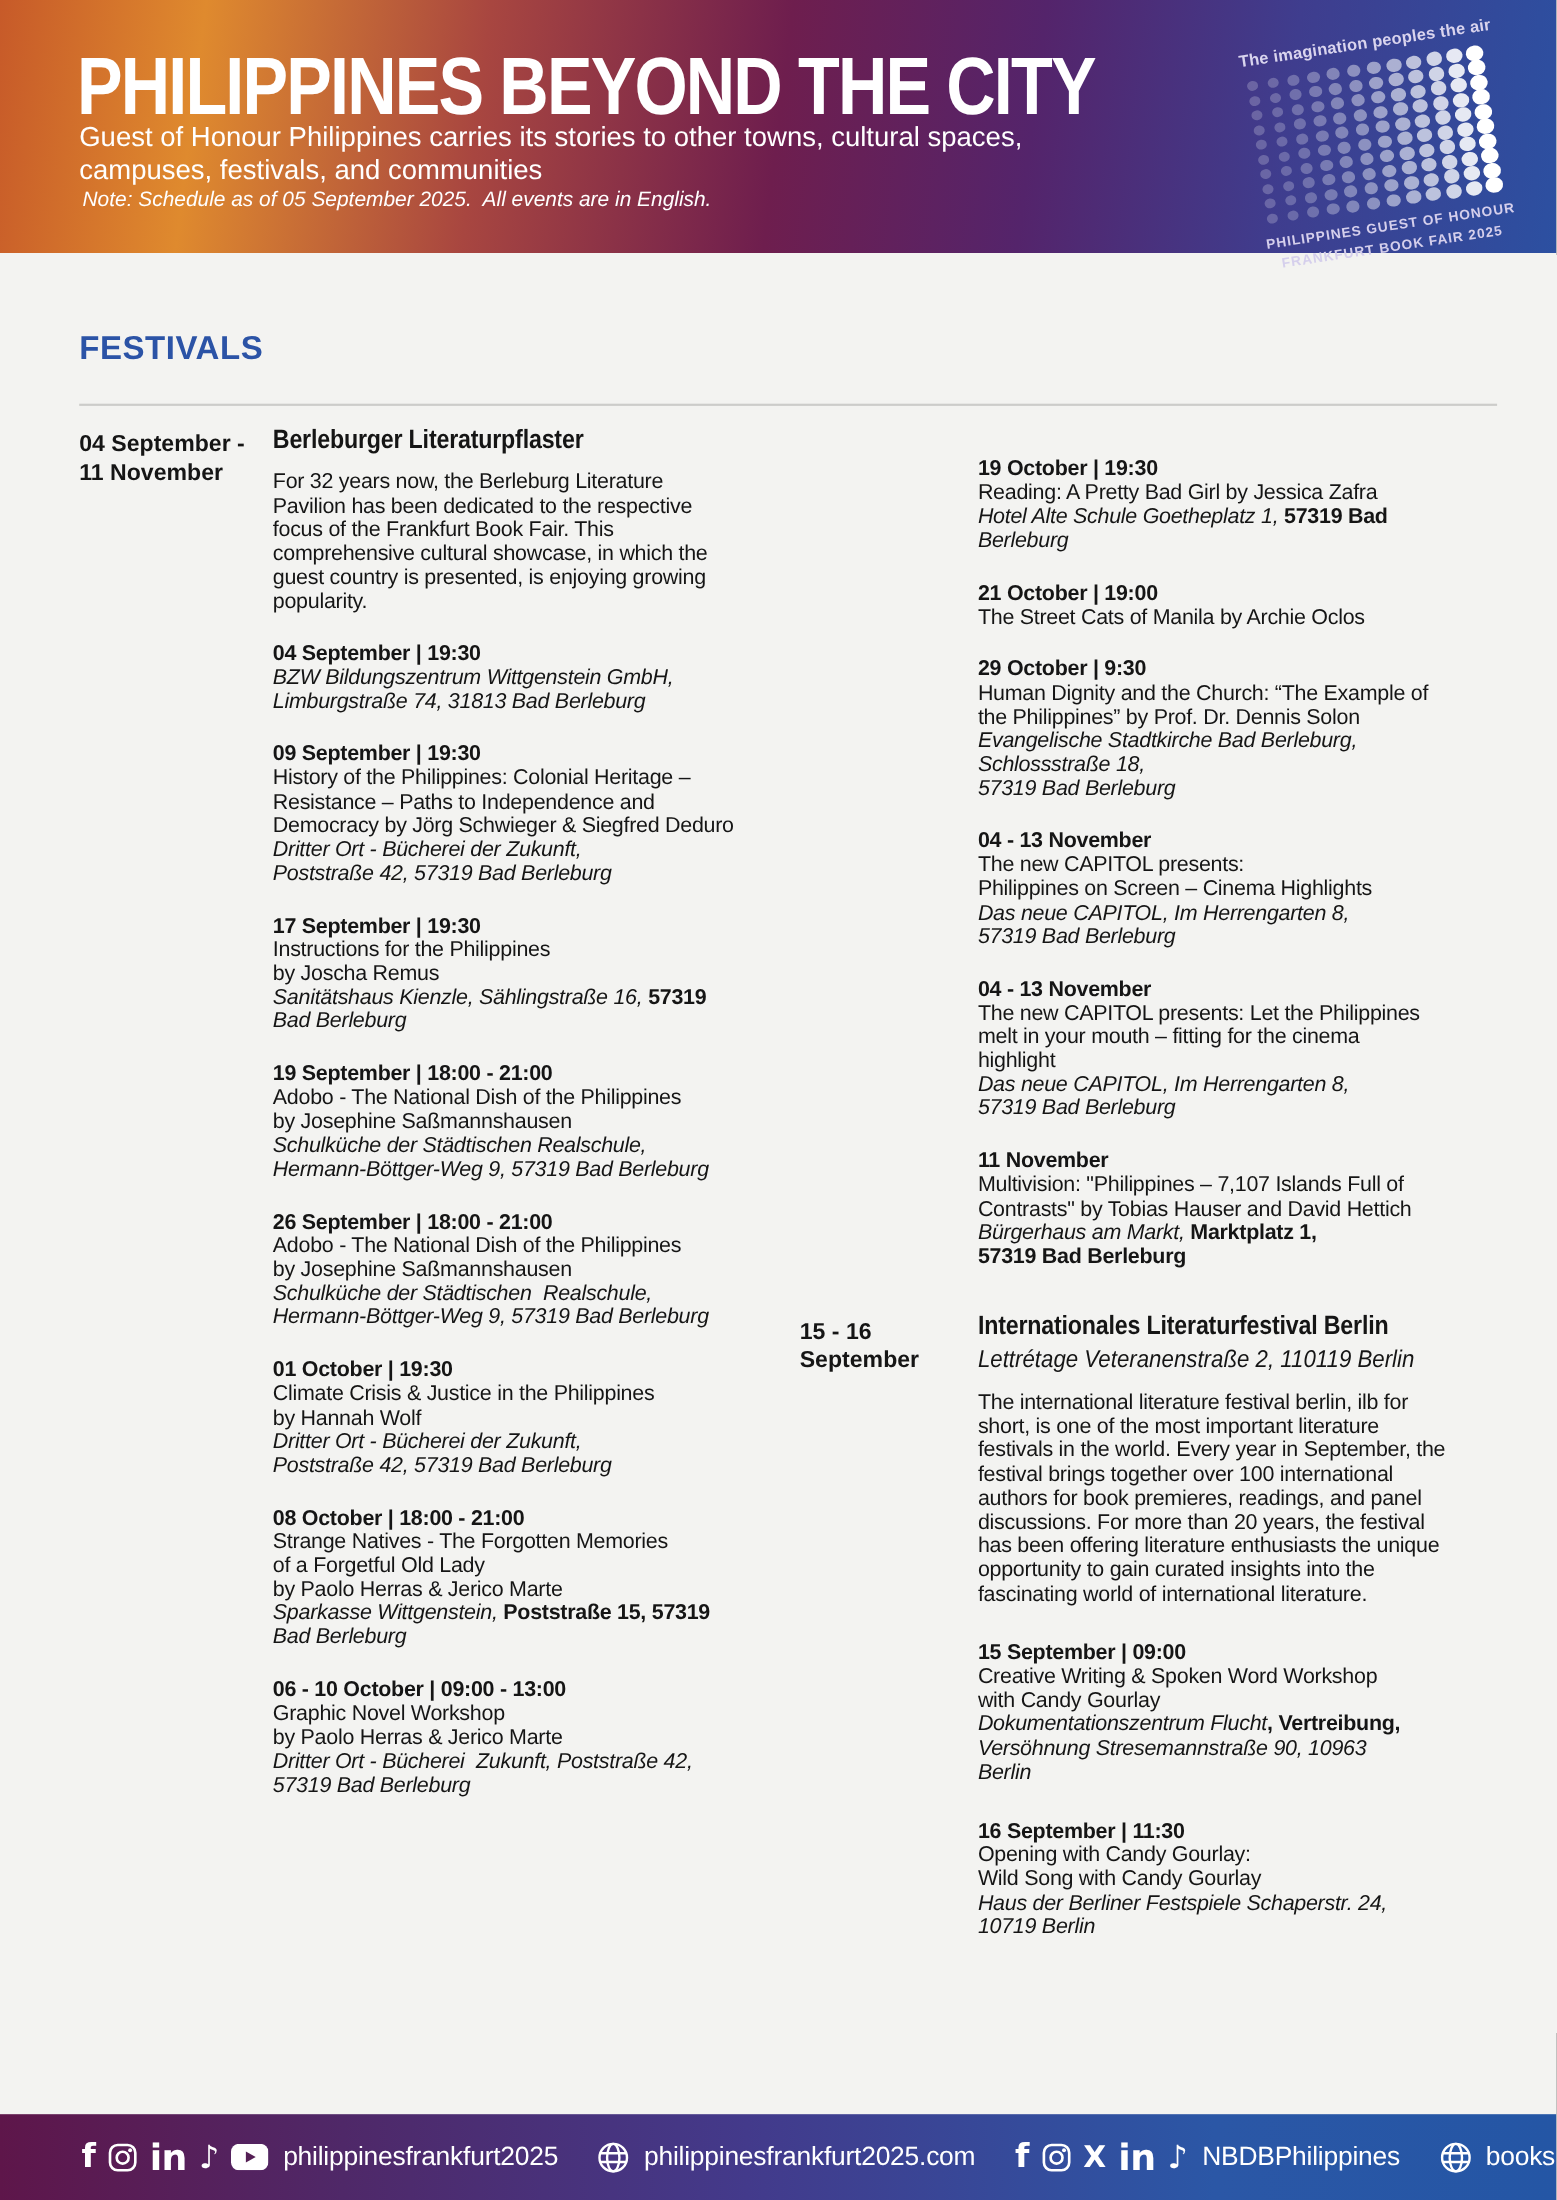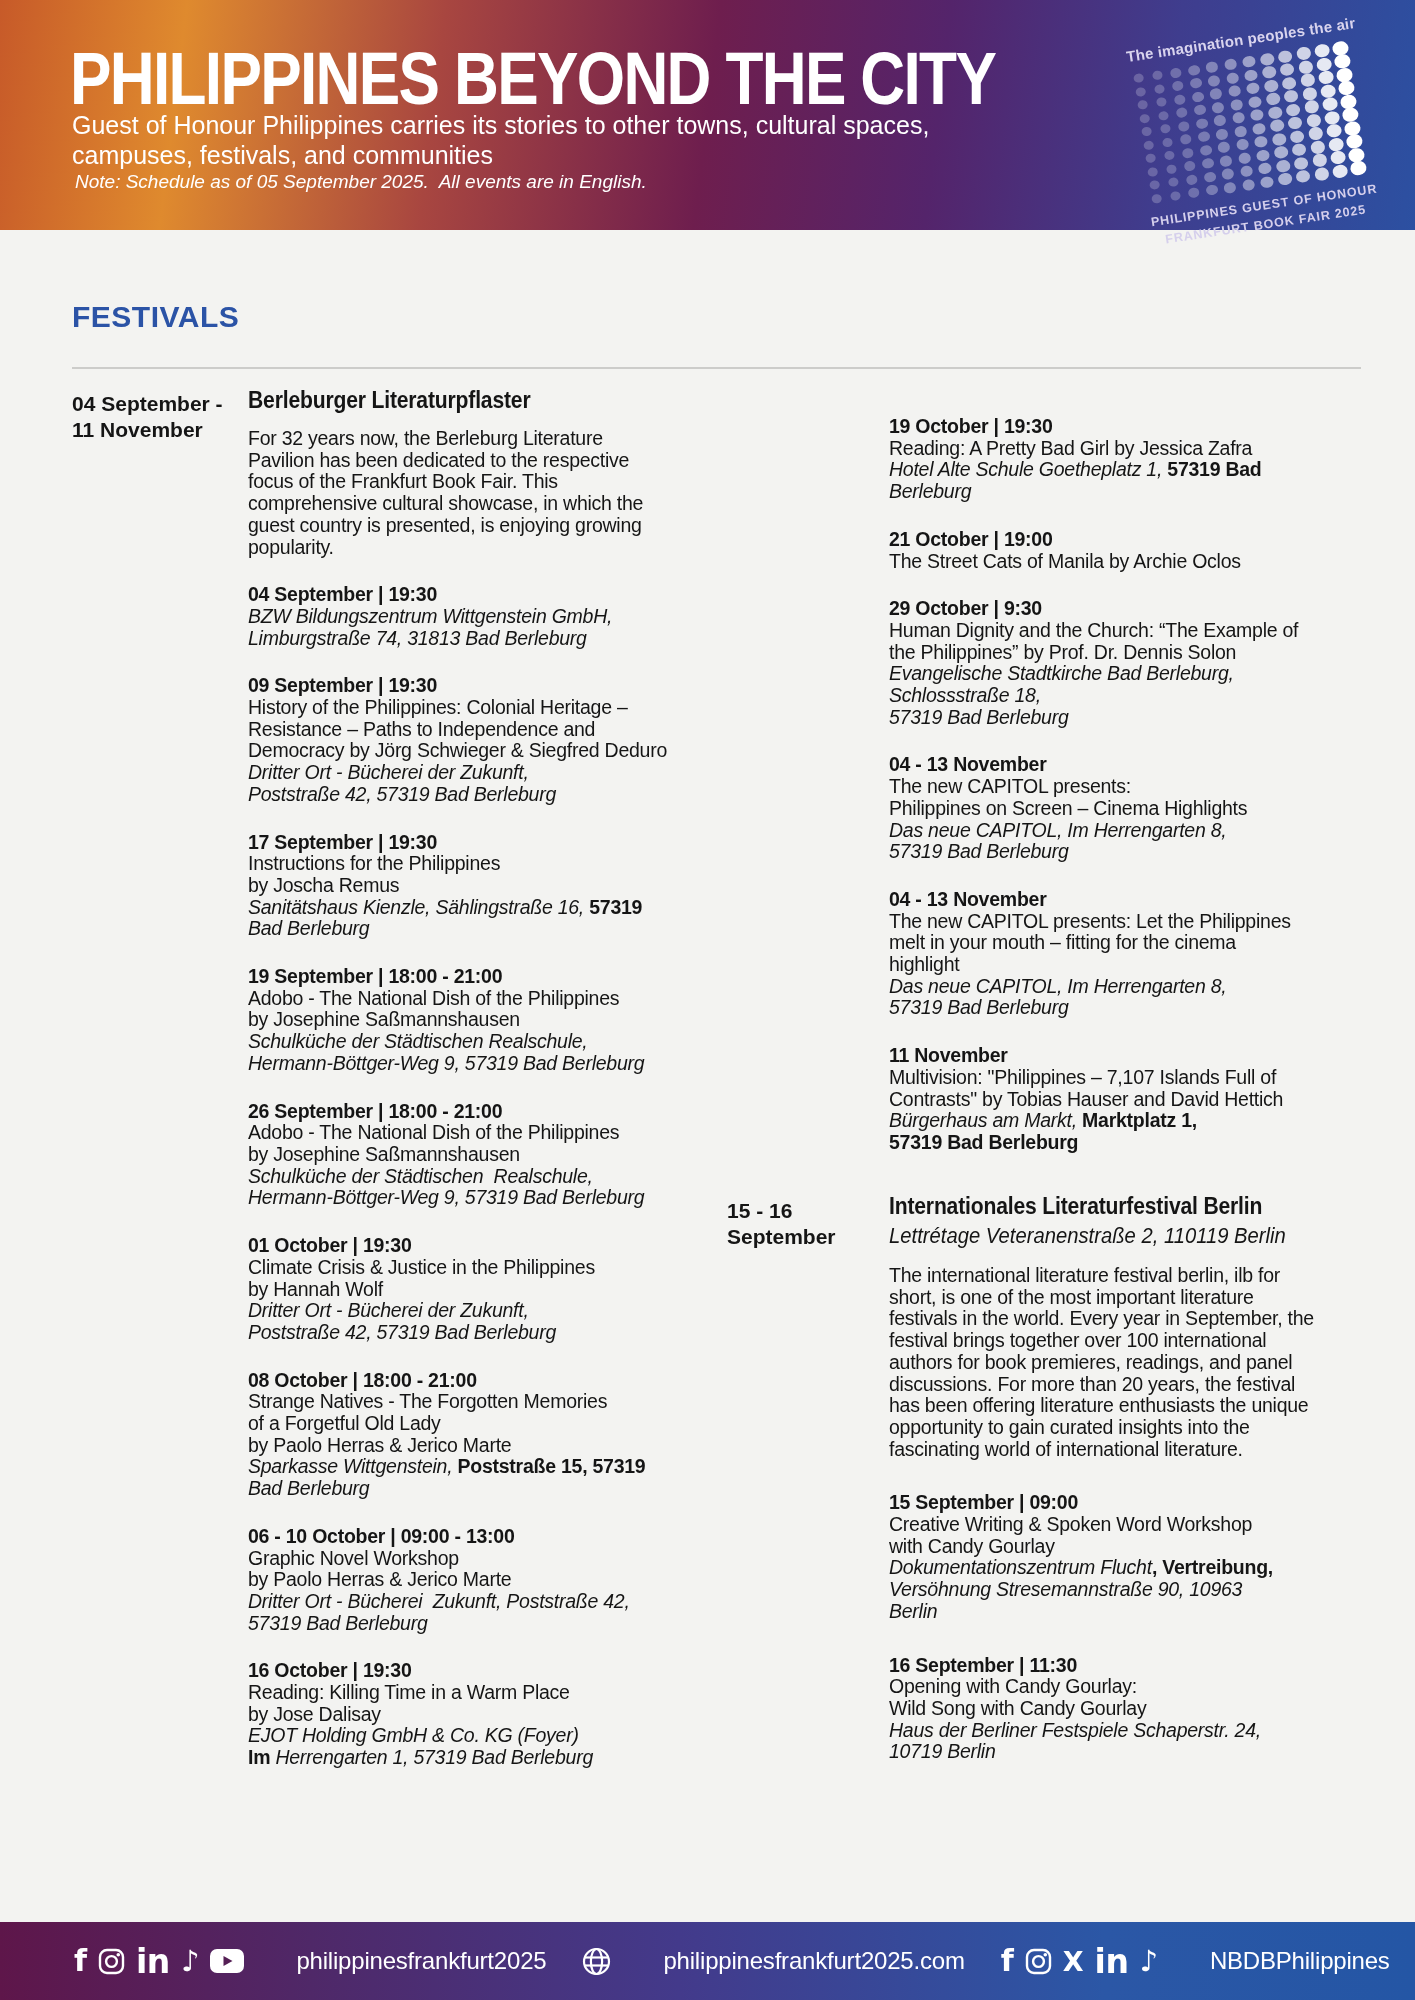--- a/index.html
+++ b/index.html
@@ -45,21 +45,21 @@
   .event-head{font-weight:700;}
   .it{font-style:italic;}
   .up{font-style:normal;font-weight:bold;}
 
   
   .foot{position:absolute;left:0;top:1922px;width:100%;height:78px;box-sizing:border-box;
         display:flex;align-items:center;gap:36px;padding:0 40px 0 74px;
         background:linear-gradient(90deg,#5e164a 0%,#4f2868 22%,#433a8b 48%,#2b57a6 78%,#2456a5 100%);}
   .fgroup{display:flex;align-items:center;gap:13px;white-space:nowrap;}
   .ficons{display:flex;align-items:center;gap:11px;}
-  .flabel{color:#fff;font-size:24px;letter-spacing:-0.2px;margin-left:39px;}
+  .flabel{color:#fff;font-size:24px;letter-spacing:-0.2px;}
   .ticon{color:#fff;font-weight:700;font-family:"DejaVu Sans","Liberation Sans",sans-serif;line-height:1;display:block;}
   .icon-fb{font-size:30px;}
   .icon-in{font-size:33px;letter-spacing:-0.5px;}
   .icon-tt{font-size:29px;}
   .icon-x{font-size:27px;}
   .isvg{display:block;}
 </style>
 </head>
 <body>
 
@@ -235,23 +235,20 @@
         <div class="event"><div class="event-head">01 October | 19:30</div><div class="event-title">Climate Crisis &amp; Justice in the Philippines
 by Hannah Wolf</div><div class="event-venue"><span class="it">Dritter Ort - Bücherei der Zukunft,
 Poststraße 42, 57319 Bad Berleburg</span></div></div>
         <div class="event"><div class="event-head">08 October | 18:00 - 21:00</div><div class="event-title">Strange Natives - The Forgotten Memories
 of a Forgetful Old Lady
 by Paolo Herras &amp; Jerico Marte</div><div class="event-venue"><span class="it">Sparkasse Wittgenstein, </span><span class="up">Poststraße 15, 57319</span><span class="up">
 </span><span class="it">Bad Berleburg</span></div></div>
         <div class="event"><div class="event-head">06 - 10 October | 09:00 - 13:00</div><div class="event-title">Graphic Novel Workshop
 by Paolo Herras &amp; Jerico Marte</div><div class="event-venue"><span class="it">Dritter Ort - Bücherei  Zukunft, Poststraße 42,
 57319 Bad Berleburg</span></div></div>
-        <div class="event"><div class="event-head">16 October | 19:30</div><div class="event-title">Reading: Killing Time in a Warm Place
-by Jose Dalisay</div><div class="event-venue"><span class="it">EJOT Holding GmbH &amp; Co. KG (Foyer)
-</span><span class="up">Im </span><span class="it">Herrengarten 1, 57319 Bad Berleburg</span></div></div>
       </div>
   </div>
 
   <div class="colB1">
     <div id="f1-right">
         <div class="event"><div class="event-head">19 October | 19:30</div><div class="event-title">Reading: A Pretty Bad Girl by Jessica Zafra</div><div class="event-venue"><span class="it">Hotel Alte Schule Goetheplatz 1, </span><span class="up">57319 Bad</span><span class="up">
 </span><span class="it">Berleburg</span></div></div>
         <div class="event"><div class="event-head">21 October | 19:00</div><div class="event-title">The Street Cats of Manila by Archie Oclos</div></div>
         <div class="event"><div class="event-head">29 October | 9:30</div><div class="event-title">Human Dignity and the Church: “The Example of
 the Philippines” by Prof. Dr. Dennis Solon</div><div class="event-venue"><span class="it">Evangelische Stadtkirche Bad Berleburg,

